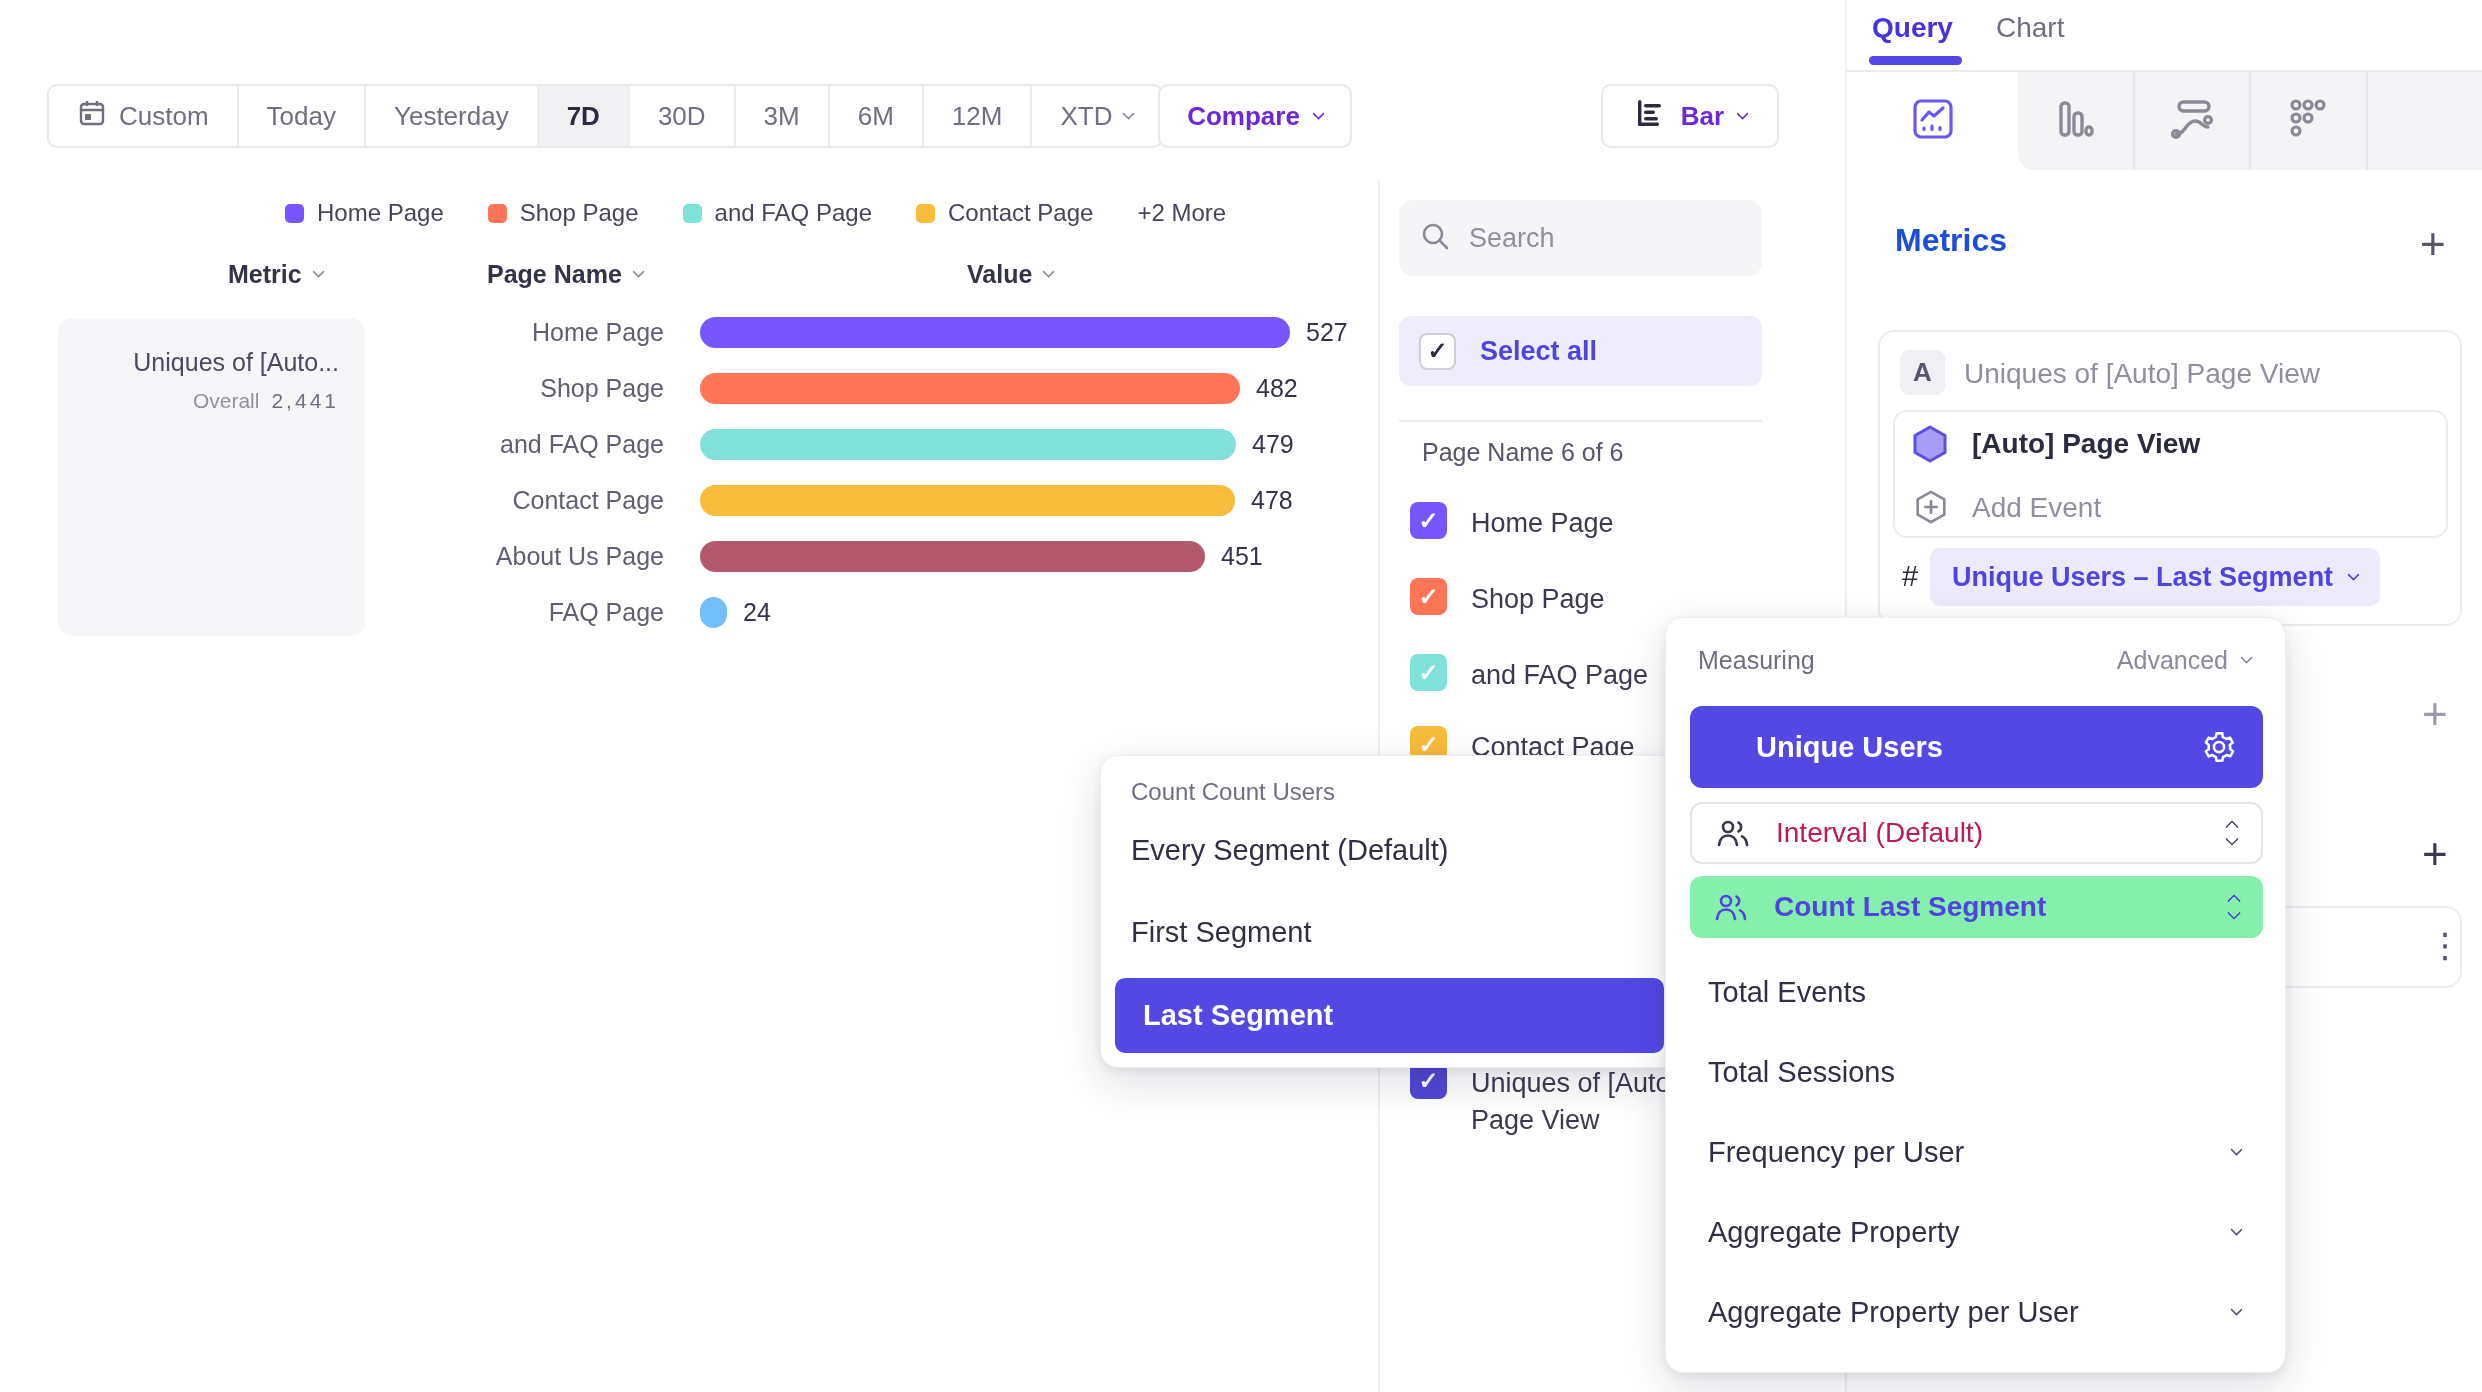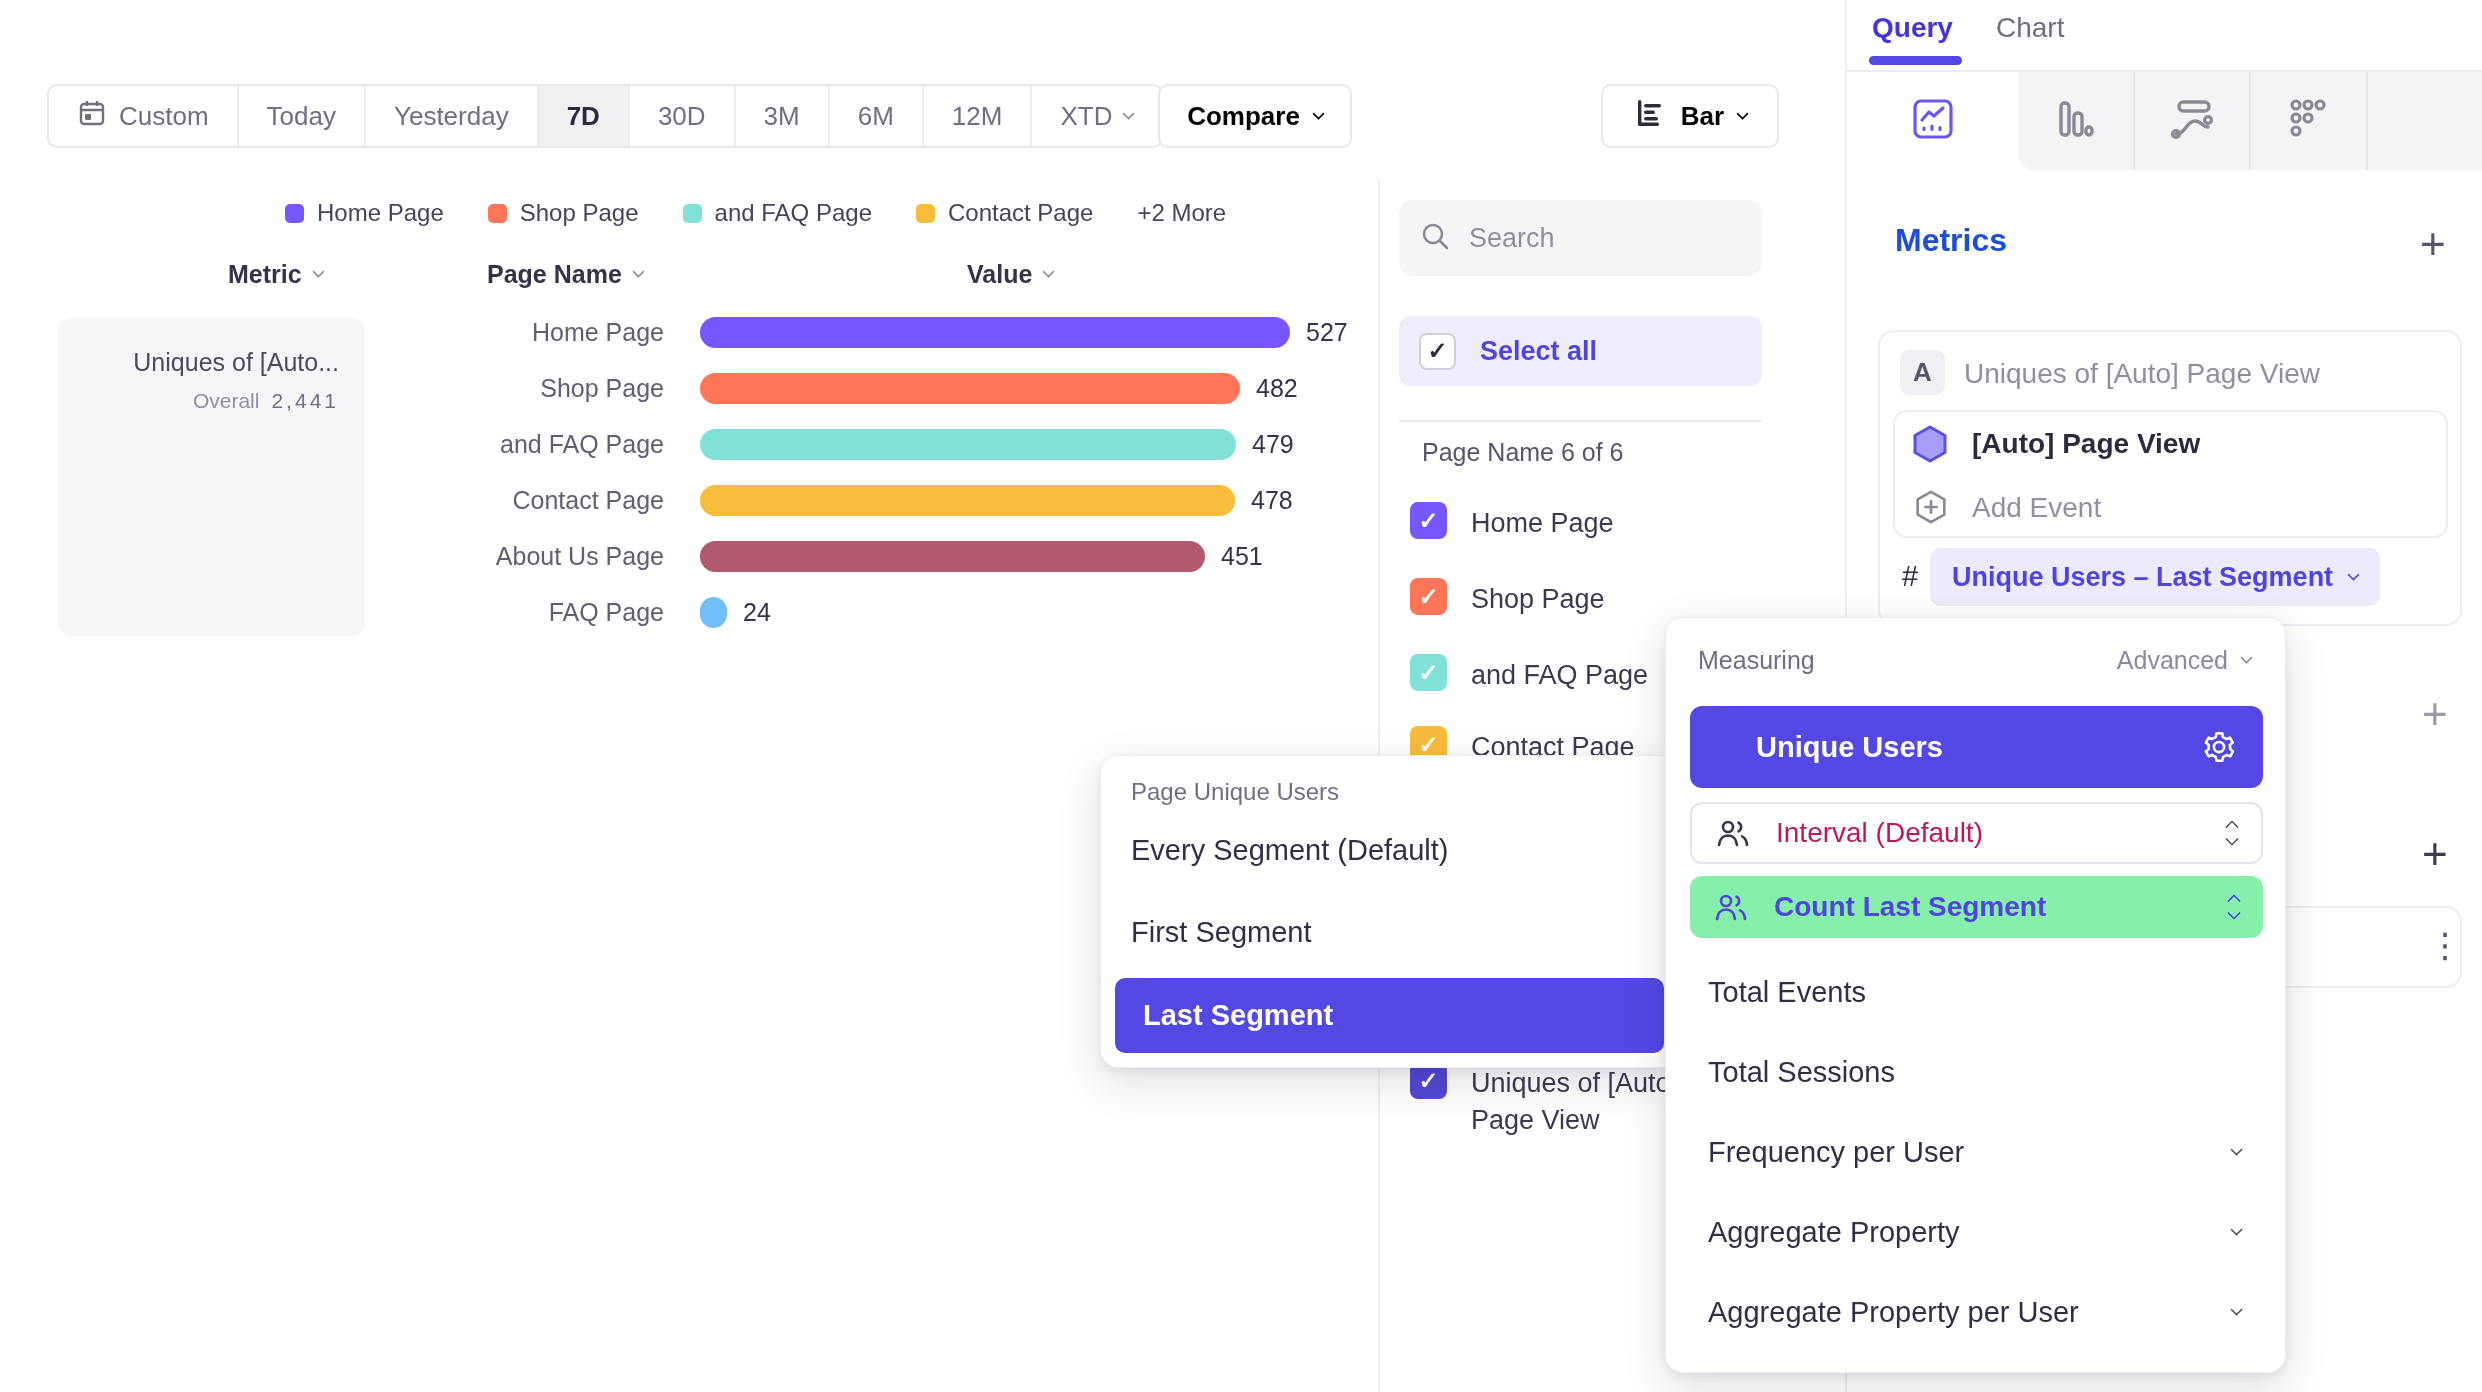--- a/index.html
+++ b/index.html
@@ -10,21 +10,21 @@
   .dotted { background-image:radial-gradient(circle, #E4E4EB 1.3px, transparent 1.4px); background-size:9px 9px; }
 
   
   .seg-control { position:absolute; left:47px; top:84px; height:64px; display:flex; align-items:stretch;
                  border:2px solid #E7E7EC; border-radius:10px; background:#fff; overflow:hidden; }
   .seg { display:flex; align-items:center; justify-content:center; gap:12px; padding:0 28px;
          font-size:26px; color:#6F6F82; border-right:2px solid #ECECF1; cursor:pointer; white-space:nowrap; }
   .seg:last-child { border-right:none; }
   .seg.active { background:#F1F1F4; color:#2B2B40; font-weight:700; }
   .btn { position:absolute; height:64px; display:flex; align-items:center; justify-content:center; gap:14px;
-         border:2px solid #E7E7EC; border-radius:10px; background:#fff; font-size:26px; font-weight:700; color:#000000; }
+         border:2px solid #E7E7EC; border-radius:10px; background:#fff; font-size:26px; font-weight:700; color:#6d28d9; }
 
   .chev { display:inline-block; width:11px; height:11px; border-right:2.6px solid currentColor; border-bottom:2.6px solid currentColor;
           transform:rotate(45deg) translate(-2px,-2px); border-radius:1px; }
   .chev.sm { width:9px; height:9px; }
   .stepper { display:flex; flex-direction:column; gap:5px; align-items:center; }
   .stepper i { width:10px; height:10px; border-right:2.6px solid currentColor; border-bottom:2.6px solid currentColor; display:block; border-radius:1px;}
   .stepper i.up { transform:rotate(-135deg); }
   .stepper i.down { transform:rotate(45deg); margin-top:-3px; }
 
   
@@ -296,21 +296,21 @@
     <span class="label">Contact Page</span>
   </div>
   <div class="f-item" style="top:1062px;">
     <span class="cb" style="background: rgb(82, 71, 213);">
         <span class="mark">✓</span>
       </span>
     <span class="label" style="width:272px; white-space:normal;">Uniques of [Auto] Page View</span>
   </div>
 
   <div class="menu" style="left:1100px; top:755px; width:578px; height:313px; z-index:30;">
-    <div class="menu-title" style="position:absolute; left:30px; top:22px;">Page Unique Users</div>
+    <div class="menu-title" style="position:absolute; left:30px; top:22px;">Count Count Users</div>
     <div class="opt" style="position:absolute; left:30px; top:78px;">Every Segment (Default)</div>
     <div class="opt" style="position:absolute; left:30px; top:160px;">First Segment</div>
     <div class="pill-sel" style="position:absolute; left:14px; top:222px; width:549px; height:75px; padding-left:28px; font-size:29px; font-weight:700;">
       <span>Last Segment</span>
     </div>
   </div>
 
   <div class="tab active" style="left:1872px;"><span>Query</span></div>
   <div class="tab inactive" style="left:1996px;"><span>Chart</span></div>
   <div class="tab-underline"></div>

